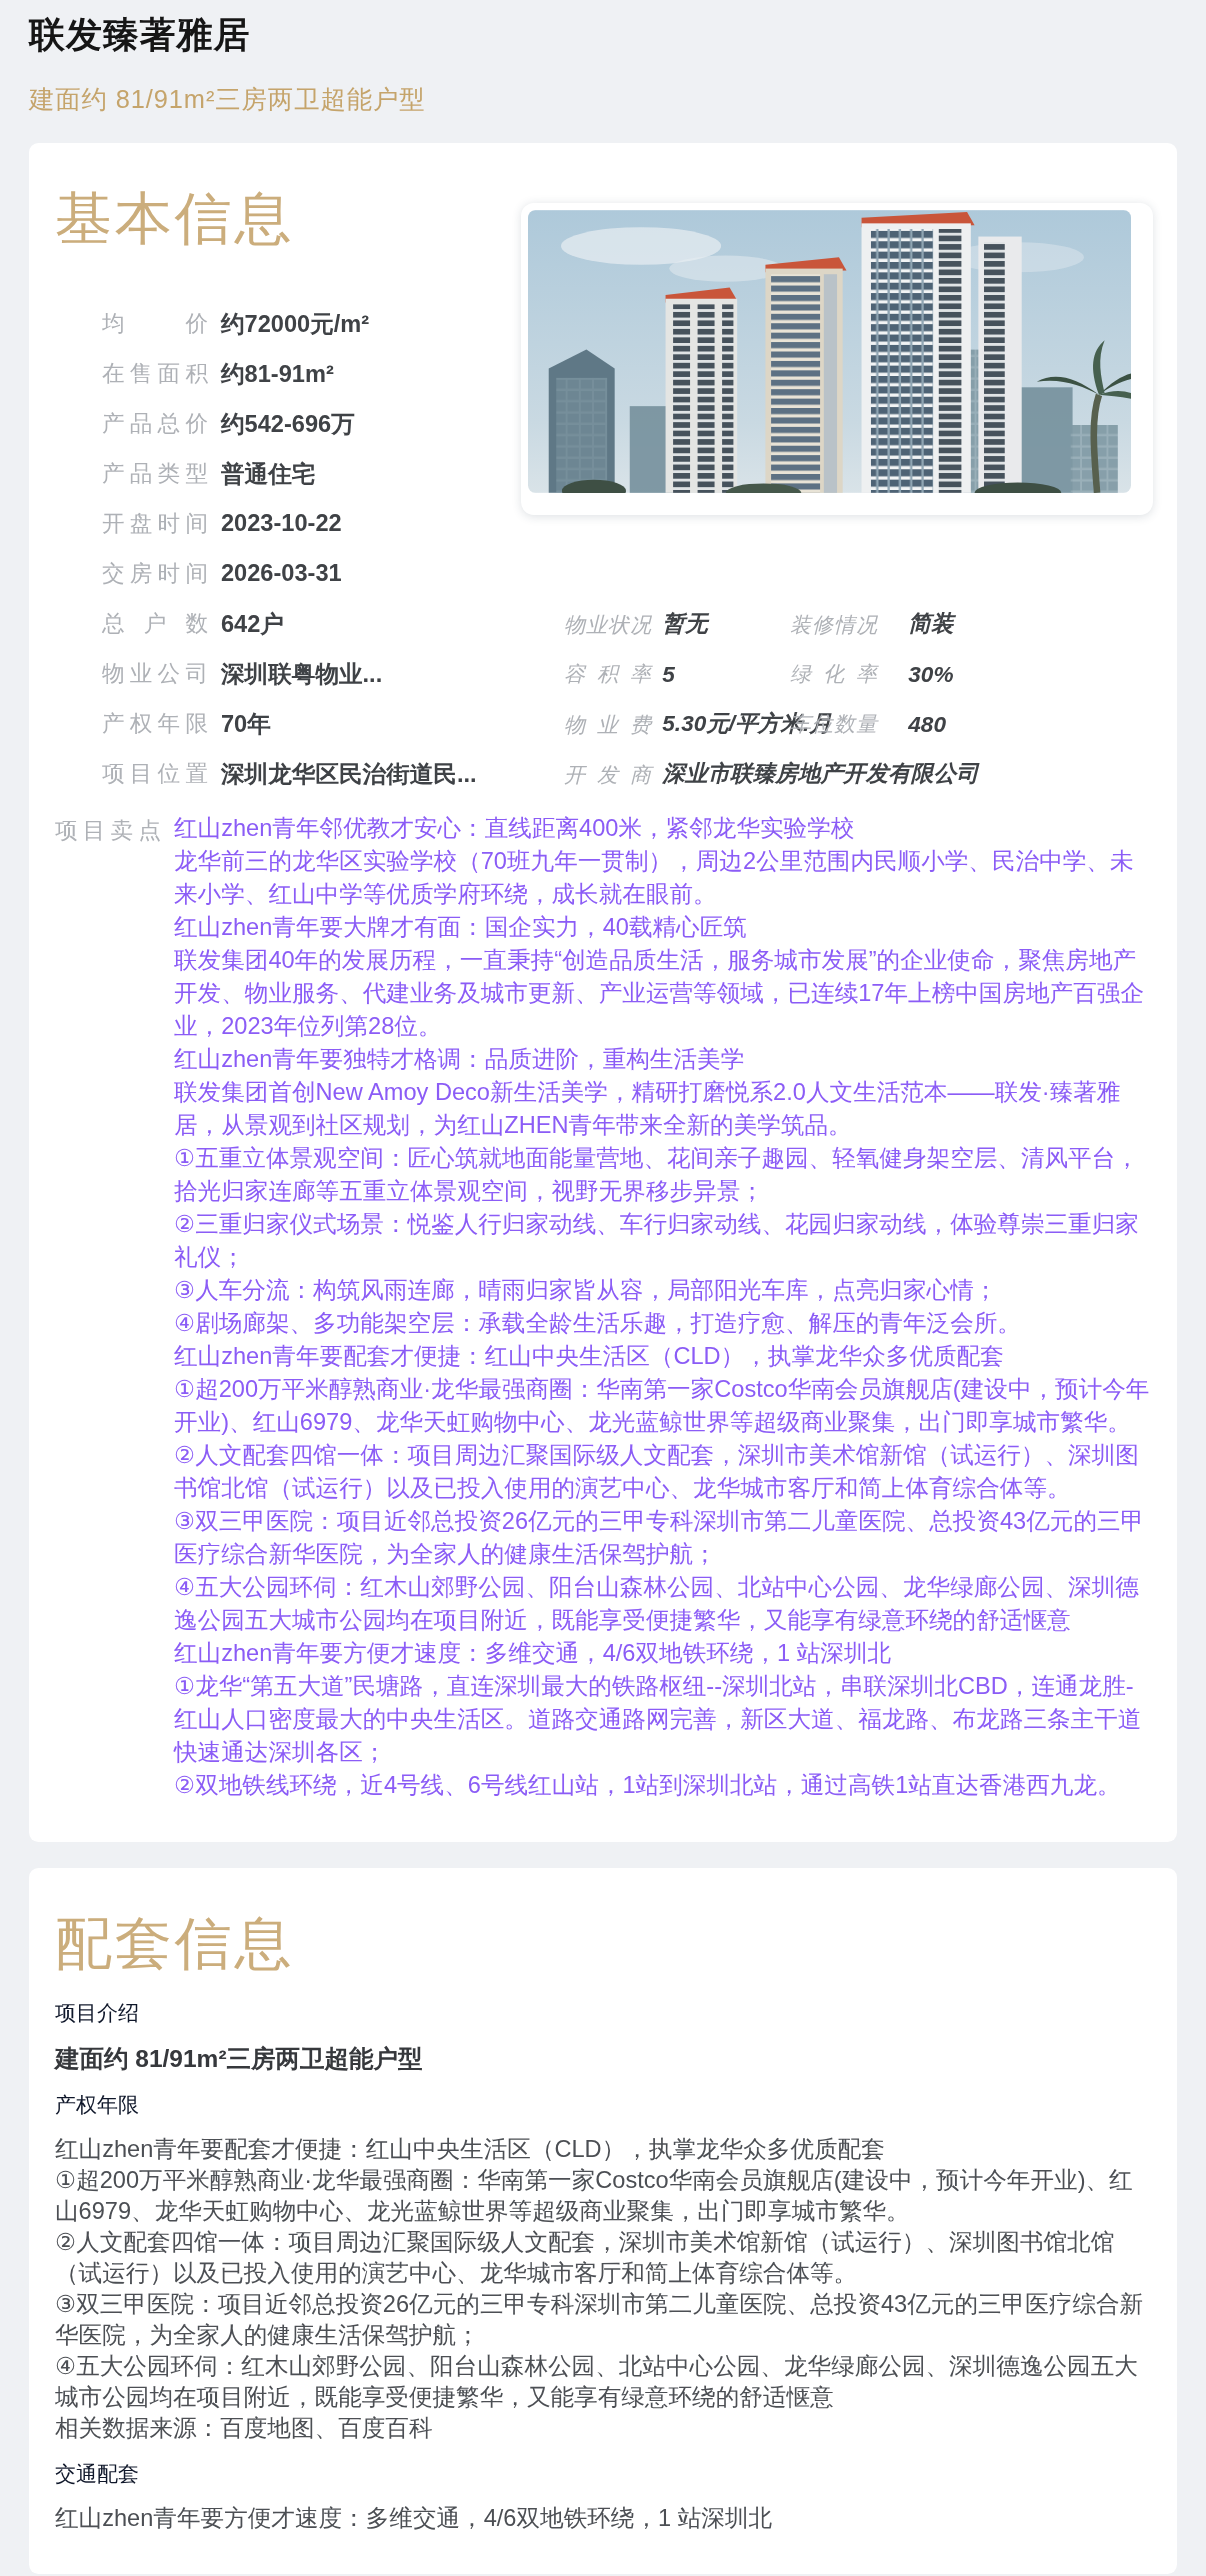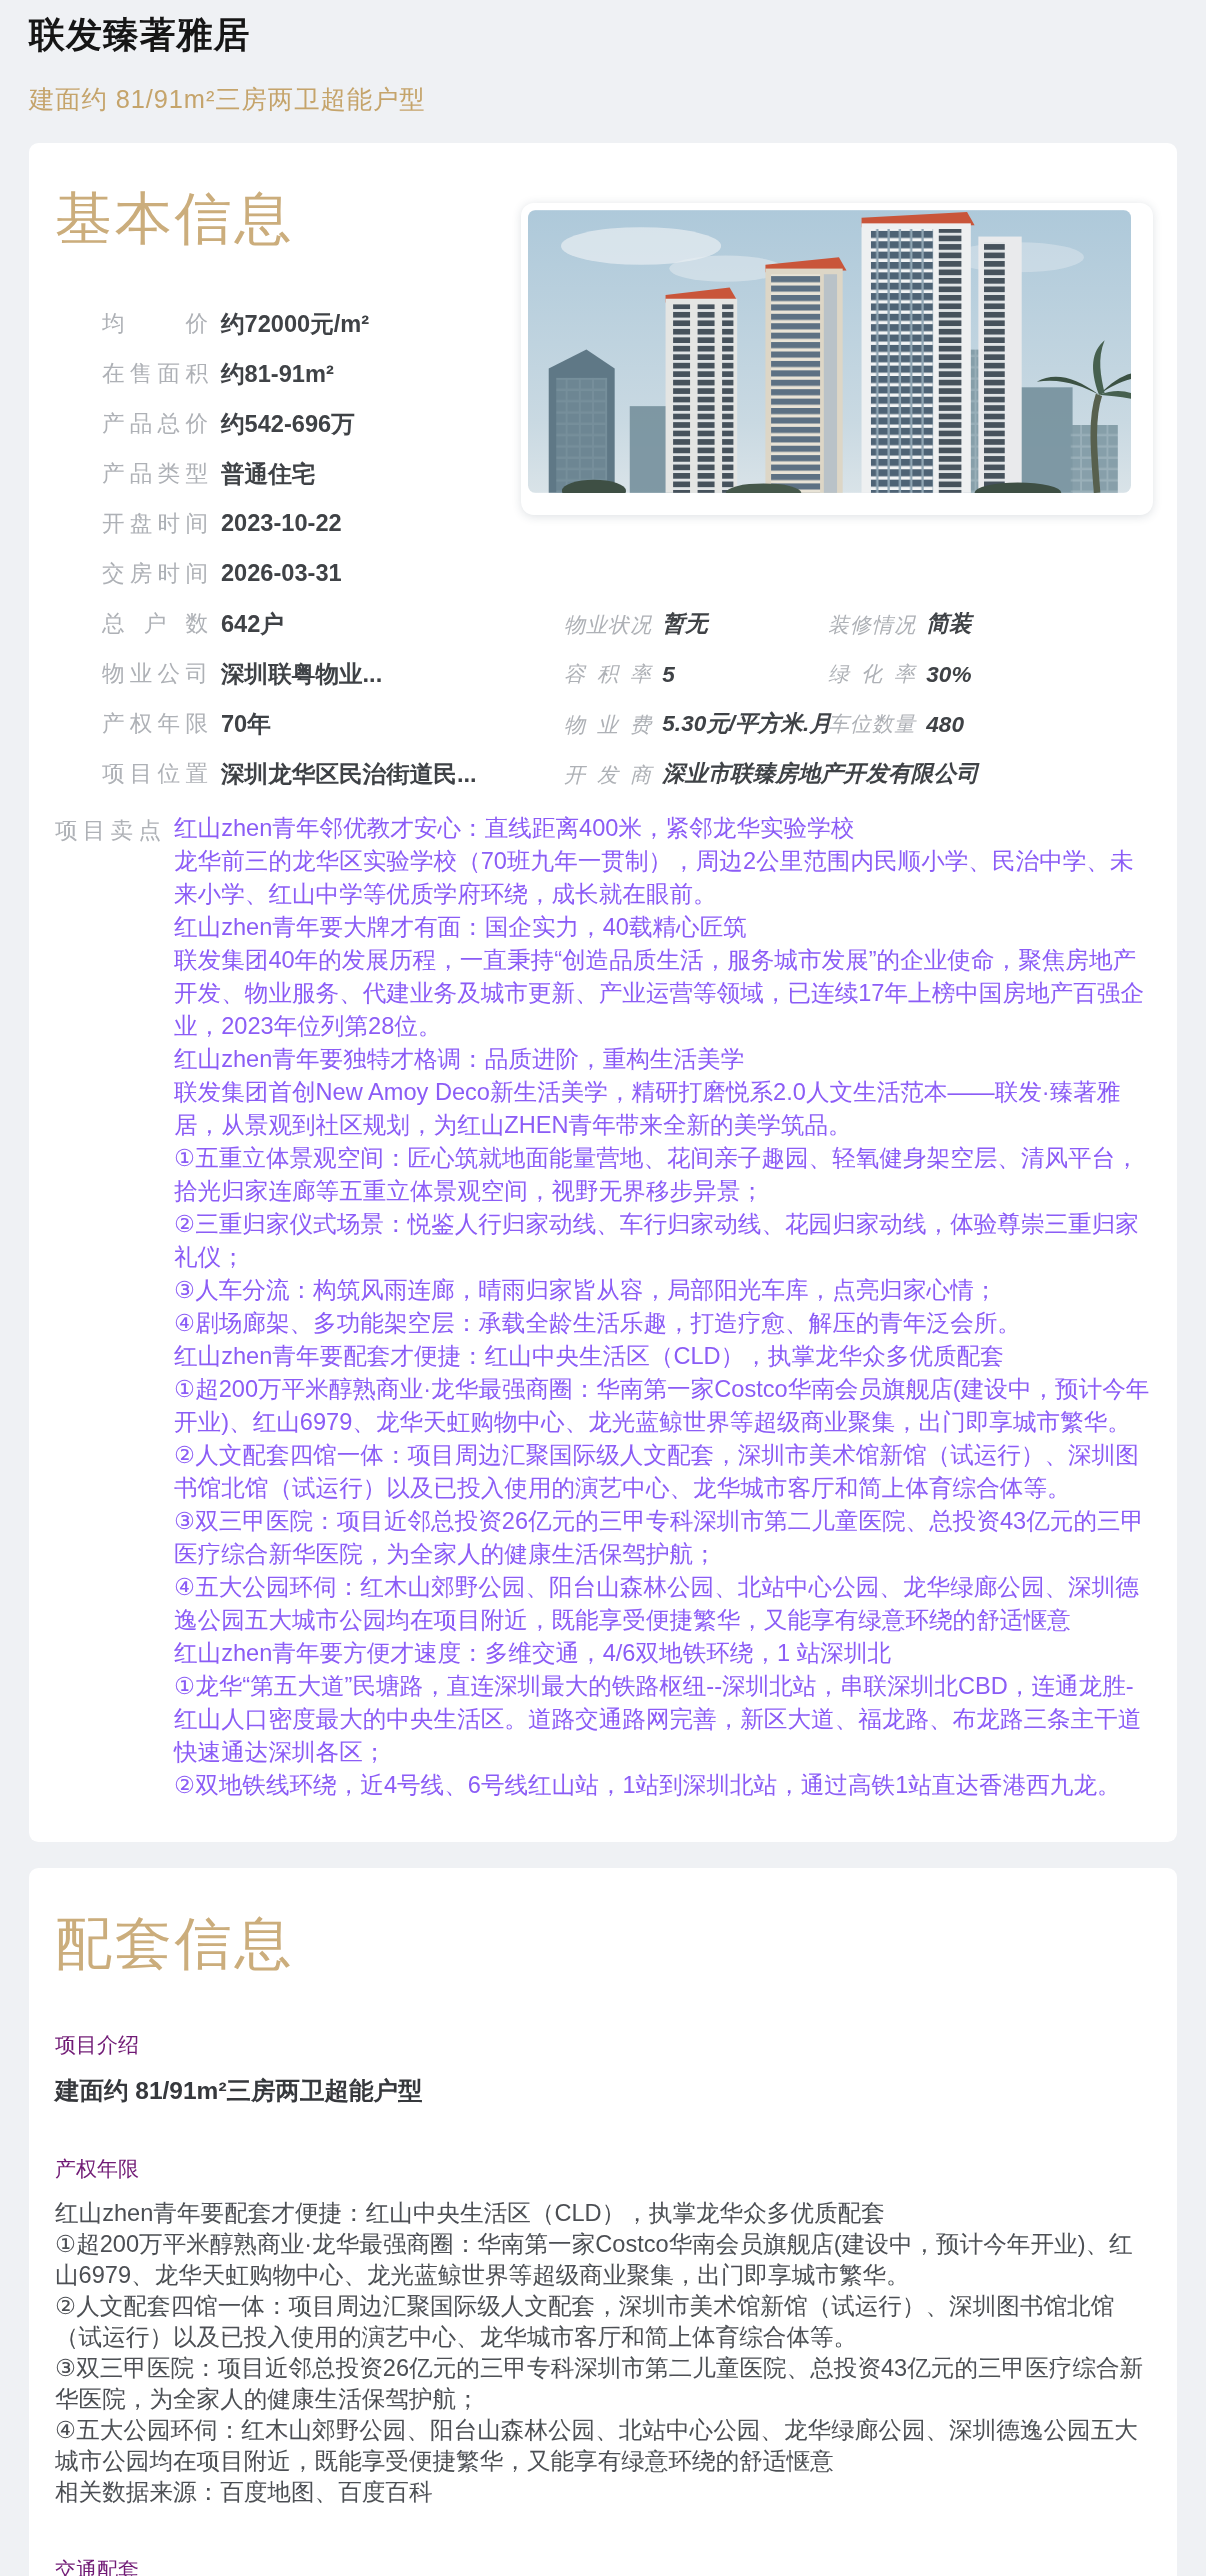--- a/index.html
+++ b/index.html
@@ -13,36 +13,36 @@
   .card{background:#ffffff;border-radius:9.4px;margin:26px 29px 0 29px;padding:38px 26px 40px 26px;position:relative;}
   .card h2{margin:0;font-size:57px;font-weight:500;color:#cbad7c;letter-spacing:2.8px;}
 
   
   .rows{margin-top:41px;}
   .info-row{height:50px;display:flex;align-items:center;position:relative;margin-left:47px;}
   .flabel{display:inline-block;width:106px;text-align:justify;text-align-last:justify;color:#aeb1b6;font-size:22.6px;flex:0 0 106px;}
   .fvalue{margin-left:13px;font-size:23.6px;font-weight:600;color:#3f4246;white-space:nowrap;}
   .midcell{position:absolute;display:flex;align-items:flex-end;font-style:italic;}
   .mid1{left:462px;}
-  .mid2{left:726px;}
+  .mid2{left:688px;gap:20px;}
   .mlabel{display:inline-block;width:87px;text-align:justify;text-align-last:justify;color:#aeb1b6;font-size:21px;flex:0 0 87px;}
   .mvalue{margin-left:11.3px;font-size:22.6px;font-weight:600;color:#3f4246;white-space:nowrap;}
 
   
   .sellrow{display:flex;margin-top:13px;}
   .sellrow .flabel{line-height:33px;padding-top:1.9px;}
   .sp-text{margin-left:13px;width:988px;font-size:23.6px;line-height:33px;color:#8b5cf6;}
   .para-line{margin:0;}
 
   
   .photo{position:absolute;left:492px;top:60px;width:618px;height:298px;background:#fff;border:7.5px solid #fff;border-radius:13px;box-shadow:0 1.9px 9.4px rgba(40,60,80,.15);overflow:hidden;}
   .photo svg{display:block;border-radius:7.5px;}
 
   
-  .seclabel{margin-top:48px;font-size:21px;color:#701a75;}
+  .seclabel{margin-top:16px;font-size:21px;color:#0f172a;}
   .intro-text{margin-top:15px;font-size:24.5px;font-weight:600;color:#36383c;}
   .amen-text{margin-top:15px;font-size:23.6px;line-height:31px;color:#4c4f54;}
 </style>
 </head>
 <body>
 <div class="page">
 
   <div class="hdr">
     <div class="title">联发臻著雅居</div>
     <div class="subtitle">建面约 81/91m²三房两卫超能户型</div>

